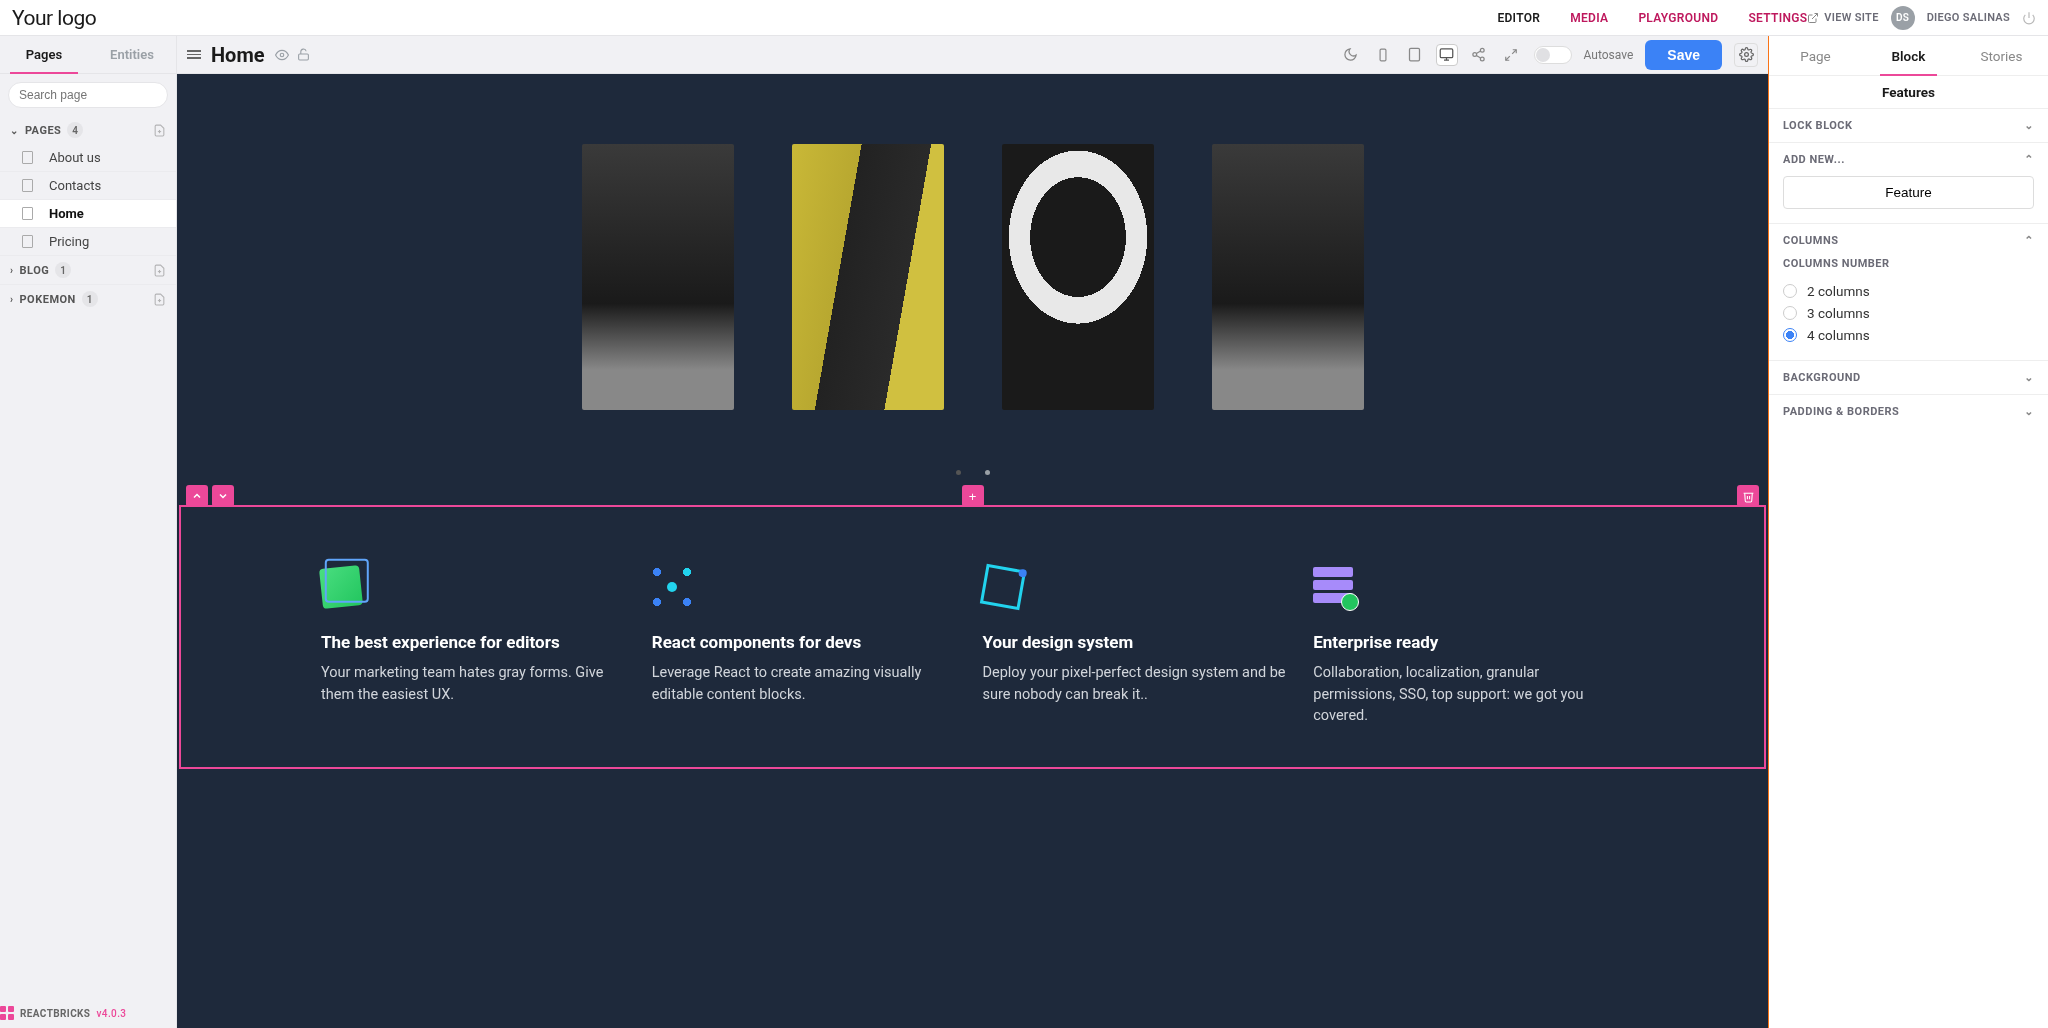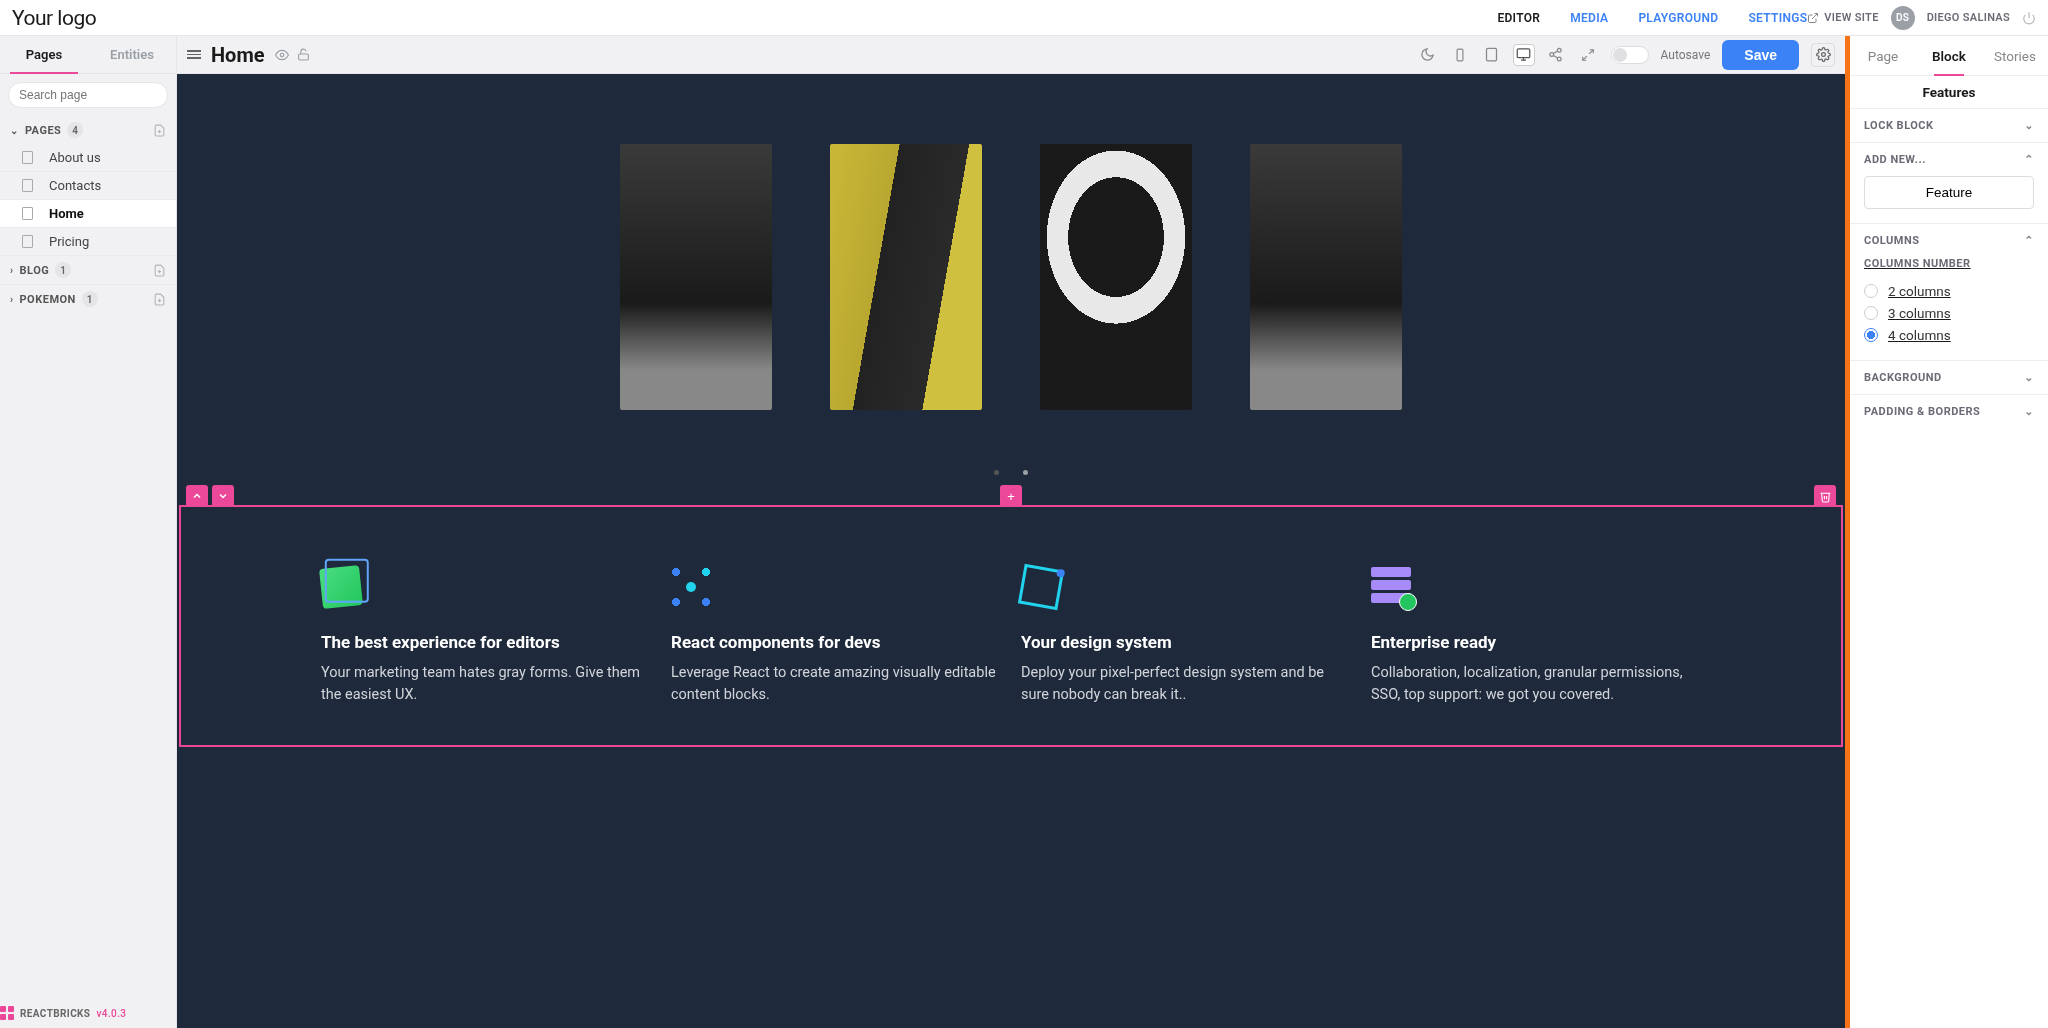--- a/index.html
+++ b/index.html
@@ -1,21 +1,21 @@
 <!DOCTYPE html>
 <html><head>
 <meta charset="utf-8">
 <style>
 * { box-sizing: border-box; margin: 0; padding: 0; }
 body { font-family: -apple-system, BlinkMacSystemFont, "Segoe UI", Roboto, sans-serif; background: #f5f5f7; color: #1a1a1a; overflow: hidden; }
 
 .topbar { height: 36px; background: #fff; display: flex; align-items: center; padding: 0 12px; border-bottom: 1px solid #e5e5e8; }
 .logo { font-size: 21px; font-weight: 400; letter-spacing: -0.5px; }
 .topnav { flex: 1; display: flex; justify-content: flex-end; gap: 30px; }
-.topnav a { font-size: 12px; font-weight: 600; color: #3b82f6; letter-spacing: 0.3px; text-decoration: none; cursor: pointer; }
+.topnav a { font-size: 12px; font-weight: 600; color: #be185d; letter-spacing: 0.3px; text-decoration: none; cursor: pointer; }
 .topnav a.active { color: #1a1a1a; }
 .topright { display: flex; align-items: center; gap: 12px; font-size: 11px; color: #6b6b76; font-weight: 600; letter-spacing: 0.3px; }
 .topright .viewsite { display: flex; align-items: center; gap: 5px; cursor: pointer; }
 .avatar { width: 24px; height: 24px; border-radius: 50%; background: #9aa0a6; color: #fff; display: flex; align-items: center; justify-content: center; font-size: 10px; font-weight: 600; }
 .power { width: 14px; height: 14px; cursor: pointer; opacity: 0.6; }
 
 .workspace { display: flex; height: calc(100vh - 36px); }
 
 .leftpanel { width: 177px; background: #f1f1f4; border-right: 1px solid #e5e5e8; display: flex; flex-direction: column; position: relative; }
 .lefttabs { display: flex; height: 38px; border-bottom: 1px solid #e5e5e8; }
@@ -86,30 +86,30 @@
 .featicon.i2::before { width:10px; height:10px; background:#22d3ee; border-radius:50%; left:15px; top:15px; }
 .featicon.i2 { background: radial-gradient(circle 4px at 5px 5px,#3b82f6 99%,transparent), radial-gradient(circle 4px at 35px 35px,#3b82f6 99%,transparent), radial-gradient(circle 4px at 35px 5px,#22d3ee 99%,transparent), radial-gradient(circle 4px at 5px 35px,#3b82f6 99%,transparent); }
 .featicon.i3 { border:3px solid #22d3ee; transform: rotate(10deg); position:relative; }
 .featicon.i3::after { content:""; position:absolute; width:8px; height:8px; background:#3b82f6; border-radius:50%; right:-4px; top:-4px; }
 .featicon.i4 { display:flex; flex-direction:column; gap:3px; }
 .featicon.i4 span { height:10px; background:#a78bfa; border-radius:2px; }
 .featicon.i4::after { content:""; position:absolute; width:16px; height:16px; background:#22c55e; border-radius:50%; margin-left:28px; margin-top:26px; border: 1.5px solid #fff; }
 .feattitle { font-size: 17px; font-weight: 700; line-height: 1.35; margin-bottom: 8px; }
 .featdesc { font-size: 14.5px; line-height: 1.5; color: #d1d5db; }
 
-.rightpanel { width: 203px; background: #fff; border-left: 5px solid #f97316; overflow-y: auto; }
+.rightpanel { width: 280px; background: #fff; border-left: 1px solid #f97316; overflow-y: auto; }
 .rtabs { display: flex; height: 40px; border-bottom: 1px solid #eee; }
 .rtabs div { flex: 1; display: flex; align-items: center; justify-content: center; font-size: 13.5px; color: #888; cursor: pointer; position: relative; }
 .rtabs div.active { color: #1a1a1a; font-weight: 600; }
 .rtabs div.active::after { content: ""; position: absolute; bottom: -1px; left: 18px; right: 18px; height: 2px; background: #ec4899; }
 .blockname { text-align: center; font-size: 13.5px; font-weight: 700; padding: 8px 0; }
 .section { border-top: 1px solid #eee; }
 .sechead { display: flex; align-items: center; padding: 10px 14px; font-size: 11px; font-weight: 700; color: #6b6b76; letter-spacing: 0.5px; cursor: pointer; }
 .sechead .caret { margin-left: auto; font-size: 11px; color: #888; }
-.secbody { padding: 0 14px 14px; text-decoration: underline; }
+.secbody { padding: 0 14px 14px; }
 .addfeat { width: 100%; border: 1px solid #ddd; background: #fff; border-radius: 4px; padding: 8px 0; font-size: 13.5px; cursor: pointer; }
 .fieldlabel { font-size: 11px; font-weight: 700; color: #6b6b76; letter-spacing: 0.5px; margin-bottom: 10px; }
 .radio { display: flex; align-items: center; gap: 10px; padding: 3px 0; font-size: 13.5px; color: #333; cursor: pointer; }
 .radio .bullet { width: 14px; height: 14px; border: 1.5px solid #ccc; border-radius: 50%; }
 .radio.sel .bullet { border-color: #3b82f6; background: radial-gradient(circle, #3b82f6 45%, #fff 50%); }
 
 svg { display: block; }
 </style>
 </head>
 <body>

